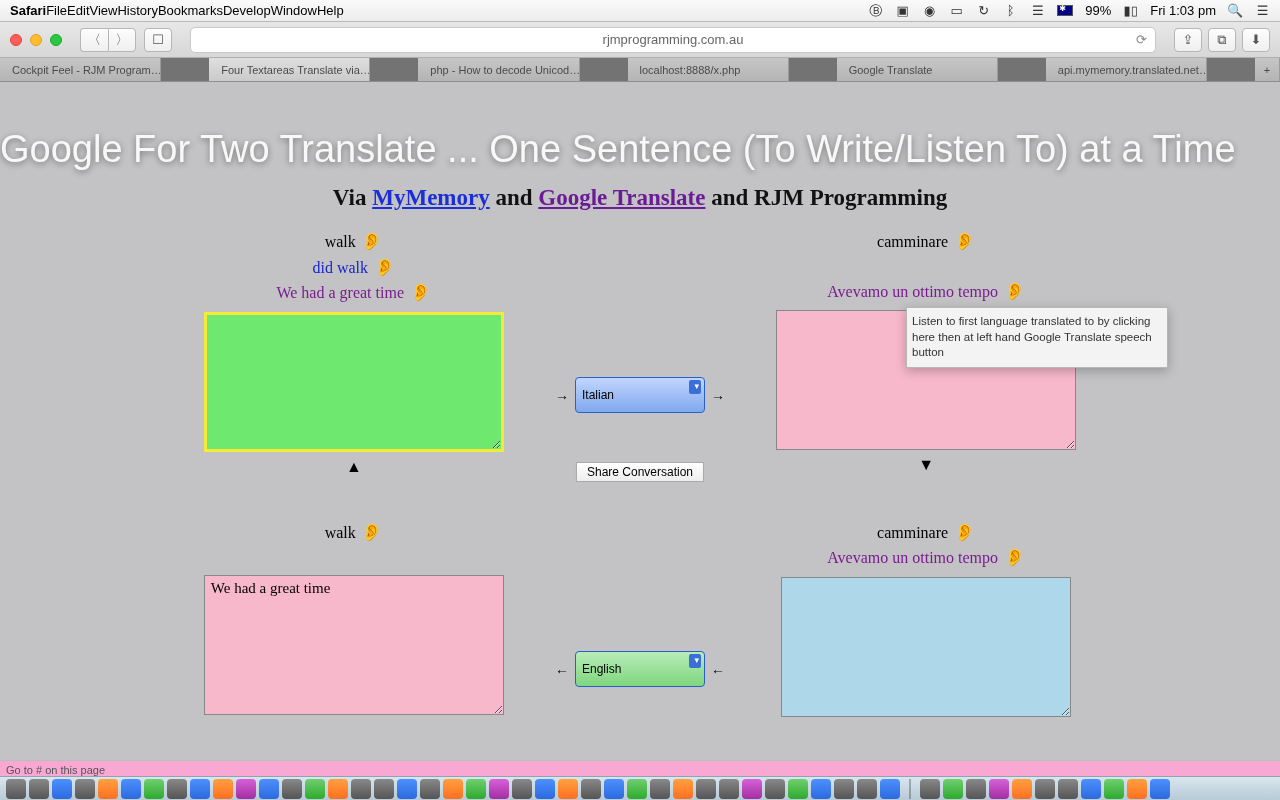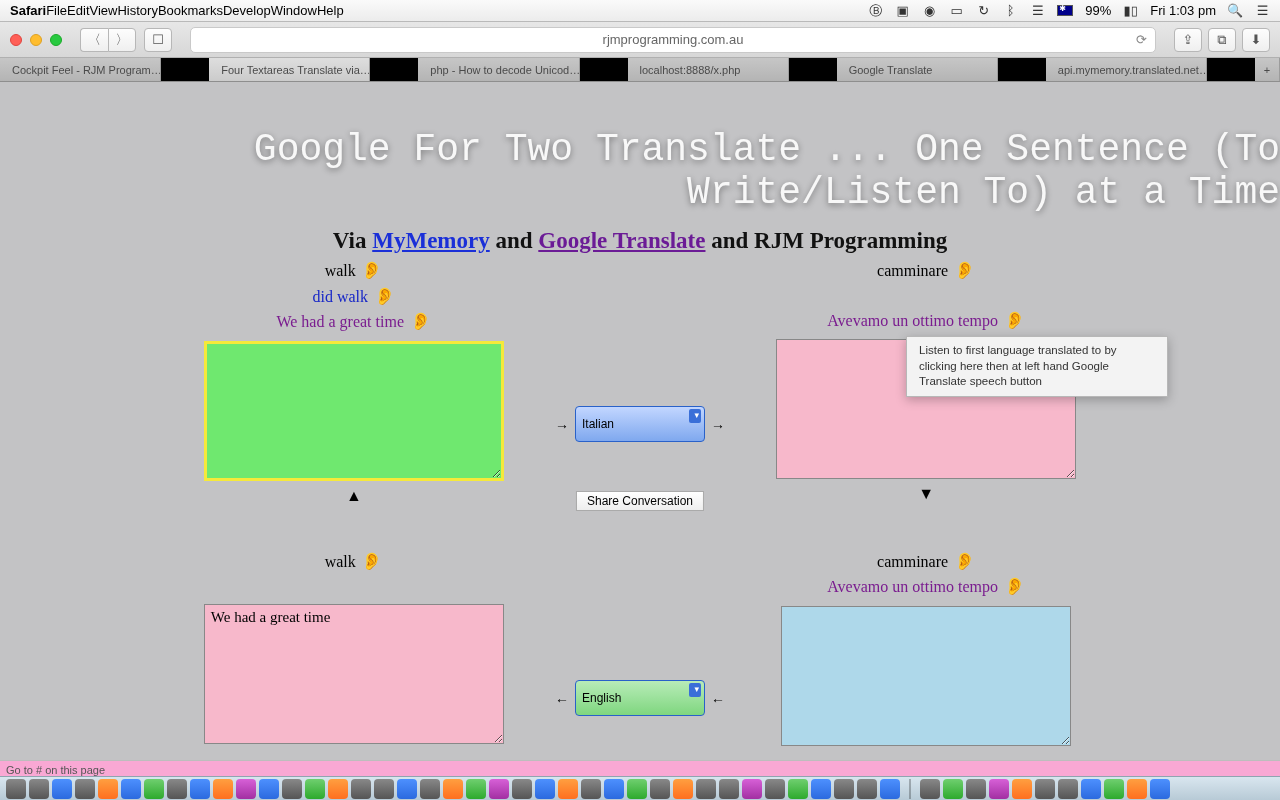--- a/index.html
+++ b/index.html
@@ -59,54 +59,54 @@
   flex:1; height:26px; margin:0 10px;
   background:#fff; border:1px solid #c9c9c9; border-radius:5px;
   display:flex; align-items:center; justify-content:center;
   position:relative; color:#666; font-size:13px;
 }
 .reload{ position:absolute; right:8px; color:#888;}
 .rightbtns{display:flex;gap:6px;}
 
 
 .tabbar {
-  height:24px; background:#000000; display:flex; border-bottom:1px solid #8e8e8e;gap:48px;
+  height:24px; background:#737373; display:flex; border-bottom:1px solid #8e8e8e;gap:48px;
 }
 .tab {
   flex:1; max-width:210px; border-right:1px solid #9c9c9c;
   padding:0 12px; display:flex; align-items:center;
   font-size:11px; color:#4a4a4a;
   background:linear-gradient(#c6c6c6,#b4b4b4);
   white-space:nowrap; overflow:hidden; text-overflow:ellipsis;
 }
 .tab.active{ background:linear-gradient(#dedede,#cbcbcb); }
 .tab.plus{ flex:0 0 24px; justify-content:center;}
 
 
 .page {
   position:relative;
   height: calc(800px - 22px - 36px - 24px - 16px - 24px);
   background:#c3c3c5;
 }
 .bigtitle{
-  text-align:right; font-size:38px;
-  font-family:Liberation Mono, monospace;
+  text-align:left; font-size:38px;
+  font-family:Liberation Sans, sans-serif;
   color:#f8f8f8; text-shadow:0 2px 6px rgba(0,0,0,.4);
   padding-top:46px;
 }
 .subtitle{
   text-align:center; font-size:23px; font-family:Georgia,serif;
   font-weight:bold; color:#111; margin-top:14px;
 }
 .subtitle a{ text-decoration:underline; }
 .subtitle .mm{ color:#1a2fd8; }
 .subtitle .gt{ color:#6b1b96; }
 
 .quad{
-  position:relative; width:1060px; margin:4px auto 0;
+  position:relative; width:1060px; margin:18px auto 0;
 }
 .row{ display:flex; justify-content:space-between; align-items:flex-start; }
 .col{ width:46%; }
 .labels{ text-align:center; font-family:Georgia,serif; font-size:16px; line-height:1.5;}
 .labels .l2{ color:#1726c7;}
 .labels .l3{ color:#7a1c8f;text-align:center;}
 .ear{ font-size:17px; margin-left:6px; filter:hue-rotate(0deg);}
 .ta{
   width:300px; height:140px; margin:6px auto 0; display:block;
   border:1px solid #888; resize:both; font-family:Georgia,serif; font-size:15px;
@@ -144,21 +144,21 @@
 .tri{ text-align:center; font-size:16px; margin-top:6px;}
 .sharebtn{
   position:absolute; left:50%; transform:translateX(-50%); top:233px;
   background:linear-gradient(#fff,#eee); border:1px solid #aaa; border-radius:0;
   padding:2px 10px; font-size:12px;
 }
 .tooltip{
   position:absolute; right:2px; top:78px;
   background:#f3f3f3; border:1px solid #b7b7b7;
   box-shadow:0 3px 10px rgba(0,0,0,.25);
-  padding:6px 12px; width:262px; font-size:11.5px; color:#333; line-height:1.35;
+  padding:6px 5px; width:262px; font-size:11.5px; color:#333; line-height:1.35;
   z-index:5;
 }
 .spacer{height:44px;}
 
 
 .statusbar{
   height:16px; background:#f9a8d4; border-top:1px solid #bdbdbd;
   font-size:11px; color:#555; padding:0 6px; display:flex; align-items:flex-end;
 }
 .dock{

